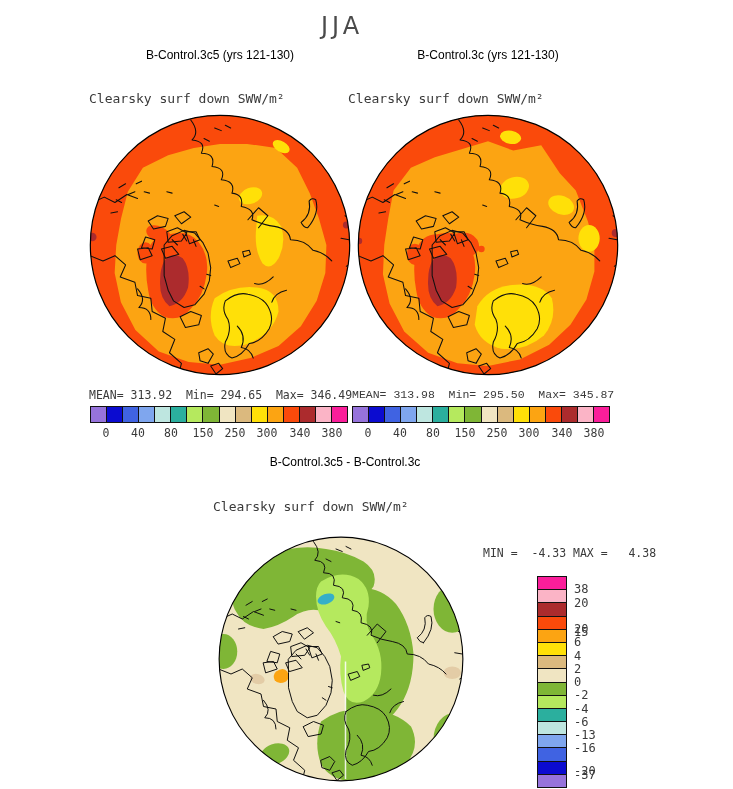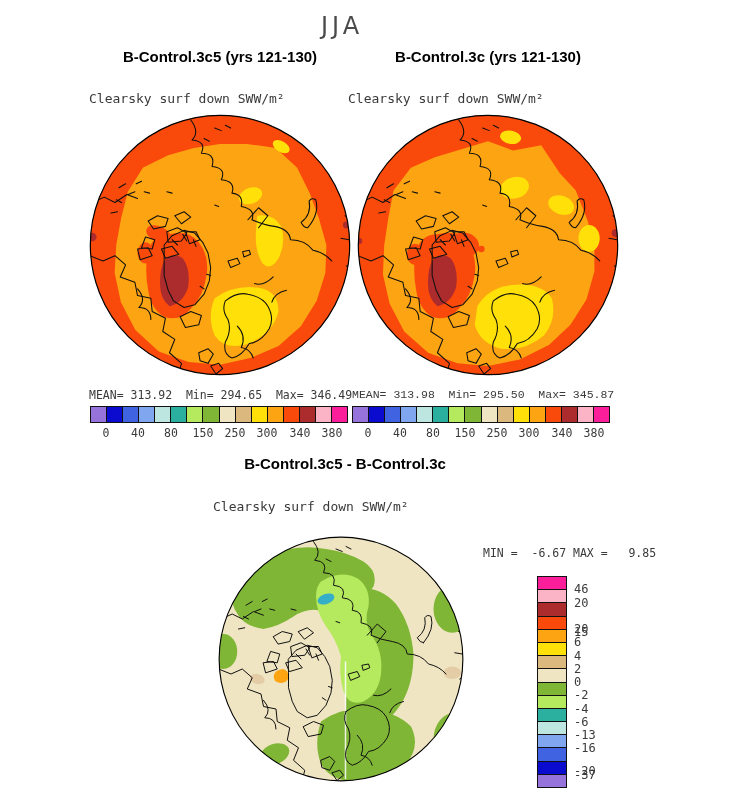--- a/index.html
+++ b/index.html
@@ -1,21 +1,21 @@
 <!DOCTYPE html>
 <html><head>
 <meta charset="utf-8">
 <style>
   html,body{margin:0;padding:0;background:#fff;}
   body{width:733px;height:789px;position:relative;overflow:hidden;
        font-family:"DejaVu Sans Mono", monospace;color:#3a3a3a;}
   .abs{position:absolute;}
   .season-title{font-family:"DejaVu Sans",sans-serif;font-size:24px;color:#4a4a4a;
        letter-spacing:4px;text-align:center;}
-  .panel-title{font-family:"Liberation Sans",sans-serif;font-weight:bold;font-size:15px;
+  .panel-title{font-family:"Liberation Sans",sans-serif;font-weight:normal;font-size:12px;
        color:#000;text-align:center;white-space:nowrap;}
   .var-row{display:flex;font-size:13px;color:#3a3a3a;white-space:pre;}
   .stats-line{font-size:11.5px;white-space:pre;color:#3a3a3a;}
   .hbar{display:flex;border:1px solid #111;box-sizing:border-box;}
   .hbar .seg{flex:1;border-right:1px solid #111;}
   .hbar .seg:last-child{border-right:none;}
   .ticks{position:absolute;height:14px;}
   .tick{position:absolute;top:0;transform:translateX(-50%);font-size:11.5px;color:#3a3a3a;}
   .vbar{display:flex;flex-direction:column;border:1px solid #111;box-sizing:border-box;}
   .vbar .seg{flex:1;border-bottom:1px solid #111;}
@@ -181,21 +181,21 @@
   <span class="tick" style="left:242px">380</span>
 </div>
 
 <div class="abs panel-title" style="left:195px;top:455px;width:300px;">B-Control.3c5 - B-Control.3c</div>
 
 <div class="abs var-row" style="left:213px;top:499px;width:255px;">
   <span>Clearsky surf down SW</span>
   <span>W/m²</span>
 </div>
 
-<div class="abs minmax" style="left:483px;top:546px;">MIN =  -6.67 MAX =   9.85</div>
+<div class="abs minmax" style="left:483px;top:546px;">MIN =  -4.33 MAX =   4.38</div>
 
 <svg class="abs" style="left:216px;top:534px;" width="250" height="250" viewBox="0 0 200 200">
   <defs>
       <clipPath id="clipC">
         <circle cx="100" cy="100" r="97.5"></circle>
       </clipPath>
     </defs>
   <g clip-path="url(#clipC)">
     <rect x="0" y="0" width="200" height="200" fill="#F0E5C2"></rect>
     <path d="M14,48 Q20,24 44,16 Q66,8 88,12 Q104,14 118,22 Q130,30 126,42 Q120,52 106,50 Q96,62 86,62 Q74,58 62,66 Q50,74 38,76 Q22,74 16,62 Q12,56 14,48 Z" fill="#7FB636"></path>
@@ -228,21 +228,21 @@
   <span class="seg" style="background: rgb(127, 182, 54);"></span>
   <span class="seg" style="background: rgb(181, 233, 94);"></span>
   <span class="seg" style="background: rgb(43, 175, 158);"></span>
   <span class="seg" style="background: rgb(190, 230, 224);"></span>
   <span class="seg" style="background: rgb(127, 166, 238);"></span>
   <span class="seg" style="background: rgb(64, 99, 226);"></span>
   <span class="seg" style="background: rgb(11, 11, 208);"></span>
   <span class="seg" style="background: rgb(150, 115, 219);"></span>
 </div>
 <div class="abs vlabs" style="left:574px;top:576px;width:36px;height:212px;">
-  <span class="vlab" style="top:6px">46</span>
+  <span class="vlab" style="top:6px">38</span>
   <span class="vlab" style="top:20px">20</span>
   <span class="vlab" style="top:49px">15</span>
   <span class="vlab" style="top:46px">20</span>
   <span class="vlab" style="top:59px">6</span>
   <span class="vlab" style="top:73px">4</span>
   <span class="vlab" style="top:86px">2</span>
   <span class="vlab" style="top:99px">0</span>
   <span class="vlab" style="top:112px">-2</span>
   <span class="vlab" style="top:126px">-4</span>
   <span class="vlab" style="top:139px">-6</span>

